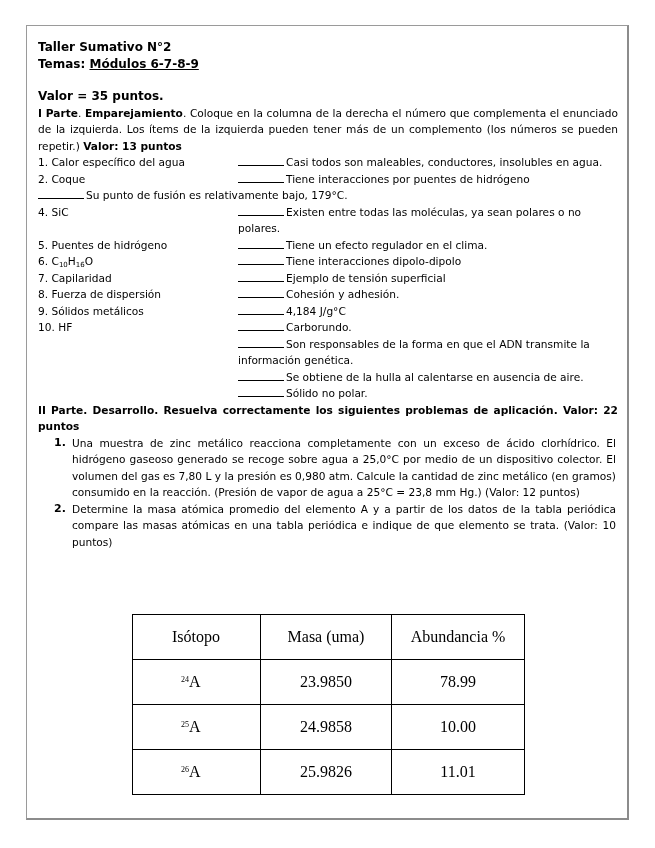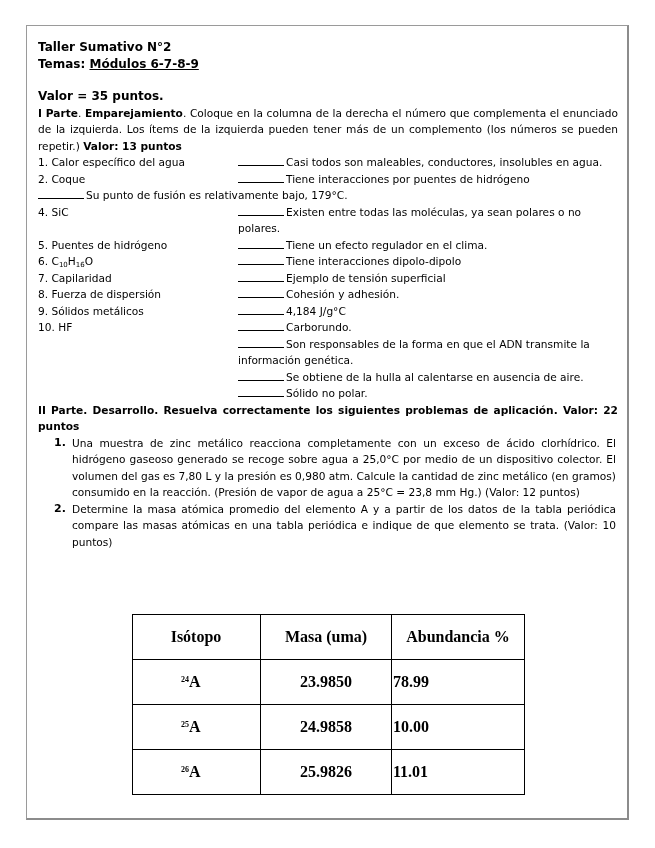--- a/index.html
+++ b/index.html
@@ -21,25 +21,25 @@
   .blank { display: inline-block; width: 46px; border-bottom: 1px solid #000; height: 11px; vertical-align: baseline; margin-right: 2px; }
   .right-wrap { padding-left: 200px; }
   .problems { margin-top: 0; }
   .prob { display: flex; padding-left: 16px; }
   .prob-num { width: 18px; flex: none; font-weight: bold; font-size: 11px; }
   .prob-text { flex: 1; text-align: justify; padding-right: 2px; }
   sub { font-size: 7px; vertical-align: -2px; line-height: 0; }
   sup { font-size: 8px; vertical-align: 5px; line-height: 0; }
   table.iso { position: absolute; left: 132px; top: 614px; border-collapse: collapse;
               font-family: "Liberation Serif", serif; font-size: 16px; }
-  table.iso td, table.iso th { border: 1.5px solid #000; height: 42px; font-weight: bold; }
+  table.iso td, table.iso th { border: 1.5px solid #000; height: 42px; font-weight: normal; }
   table.iso th { text-align: center; }
   .c1 { width: 128px; text-align: left; padding-left: 48px; box-sizing: border-box; }
   .c2 { width: 128px; text-align: center; }
-  .c3 { width: 130px; text-align: left; }
+  .c3 { width: 130px; text-align: center; }
   th.c1 { text-align: center; padding-left: 0; }
 </style>
 </head>
 <body>
 
 <div class="page">
   <div class="content">
     <div class="title-line">Taller Sumativo N°2</div>
     <div class="title-line">
       <span>Temas:</span>

